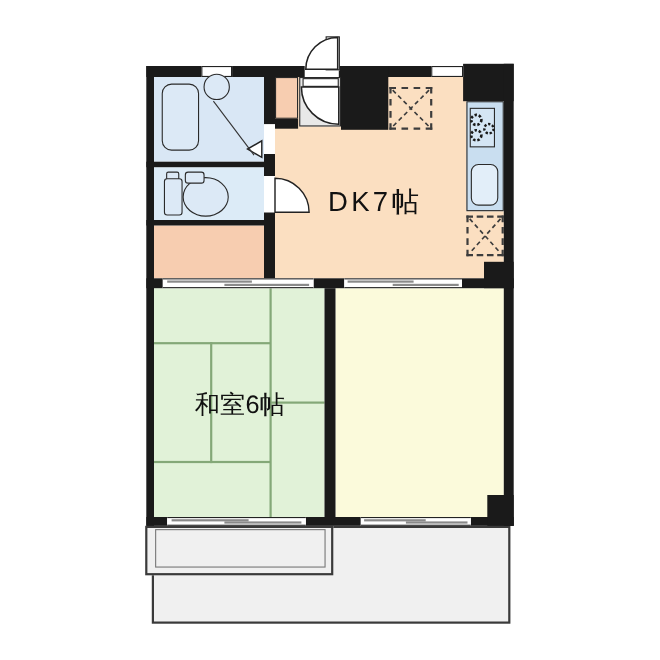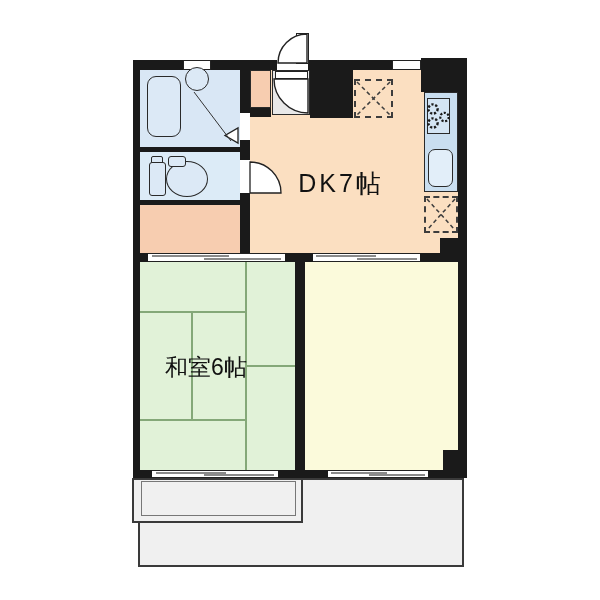--- a/index.html
+++ b/index.html
@@ -130,15 +130,15 @@
       <line x1="390" y1="82" x2="357" y2="115"></line>
     </g>
 
     <g stroke="#3d3d3d" stroke-width="1.5" stroke-dasharray="4,3">
       <line x1="427" y1="199" x2="455" y2="230"></line>
       <line x1="455" y1="199" x2="427" y2="230"></line>
     </g>
   </svg>
 
   <div class="label" style="left:250px;top:167px;width:182px;font-size:25px;letter-spacing:3px;">DK7帖</div>
-  <div class="label" style="left:128px;top:352px;width:156px;font-size:23px;">和室6帖</div>
+  <div class="label" style="left:140px;top:352px;width:156px;font-size:23px;">和室6帖</div>
 
 </div>
 
 </body></html>

